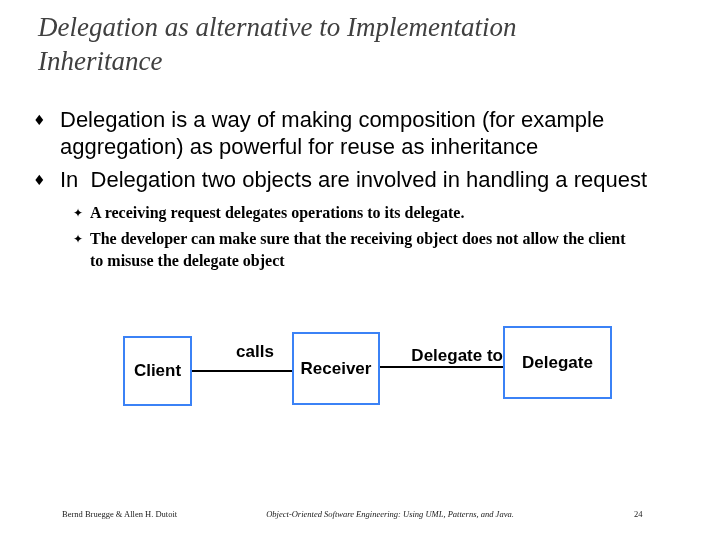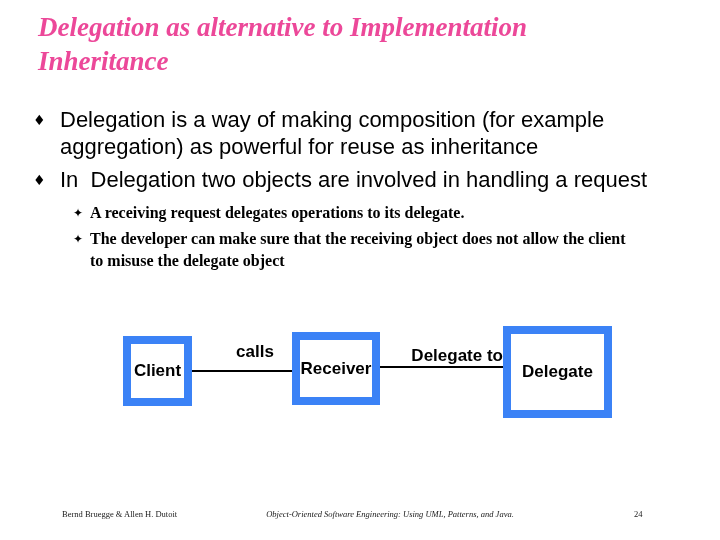--- a/index.html
+++ b/index.html
@@ -4,22 +4,22 @@
 <style>
   html,body{margin:0;padding:0;background:#fff;}
   .slide{
     position:relative;width:720px;height:540px;background:#ffffff;
     overflow:hidden;font-family:"Liberation Serif", serif;color:#000;
   }
   
   .title{
     position:absolute;left:38px;top:10px;width:600px;
     font-family:"Liberation Serif", serif;
-    font-size:27px;font-weight:bold;font-style:italic;
-    line-height:34px;color:#ec4899;margin:0;
+    font-size:27px;font-weight:normal;font-style:italic;
+    line-height:34px;color:#404040;margin:0;
   }
   
   .bullet{
     position:absolute;left:33px;display:flex;align-items:flex-start;
   }
   .bullet .marker{
     flex:0 0 27px;width:27px;font-size:14px;line-height:28px;
     font-family:"DejaVu Sans", sans-serif;color:#000;
   }
   .bullet .btext{
@@ -35,27 +35,27 @@
     flex:0 0 17px;width:17px;font-size:12px;line-height:22px;
     font-family:"DejaVu Sans", sans-serif;color:#000;
   }
   .subbullet .btext{
     width:548px;font-size:16px;line-height:22px;font-weight:bold;
     font-family:"Liberation Serif", serif;white-space:pre-wrap;
   }
   
   .diagram{position:absolute;left:0;top:0;width:720px;height:540px;}
   .node{
-    position:absolute;box-sizing:border-box;border:8px solid #3b82f6;background:#fff;
+    position:absolute;box-sizing:border-box;border:2px solid #3b82f6;background:#fff;
     display:flex;align-items:center;justify-content:center;
     font-family:"Liberation Sans", sans-serif;font-weight:bold;font-size:17px;
   }
   .node-client{left:123px;top:336px;width:69px;height:70px;}
   .node-receiver{left:292px;top:332px;width:88px;height:73px;}
-  .node-delegate{left:503px;top:326px;width:109px;height:92px;}
+  .node-delegate{left:503px;top:326px;width:109px;height:73px;}
   .edge{position:absolute;height:2px;background:#000;}
   .edge-calls{left:192px;top:370px;width:100px;}
   .edge-delegates{left:380px;top:366px;width:123px;}
   .edge-label{
     position:absolute;font-family:"Liberation Sans", sans-serif;
     font-weight:bold;font-size:17px;color:#000;
   }
   .label-calls{left:205px;top:342px;width:100px;text-align:center;}
   .label-delegates{left:385px;top:346px;width:118px;text-align:right;}
   

